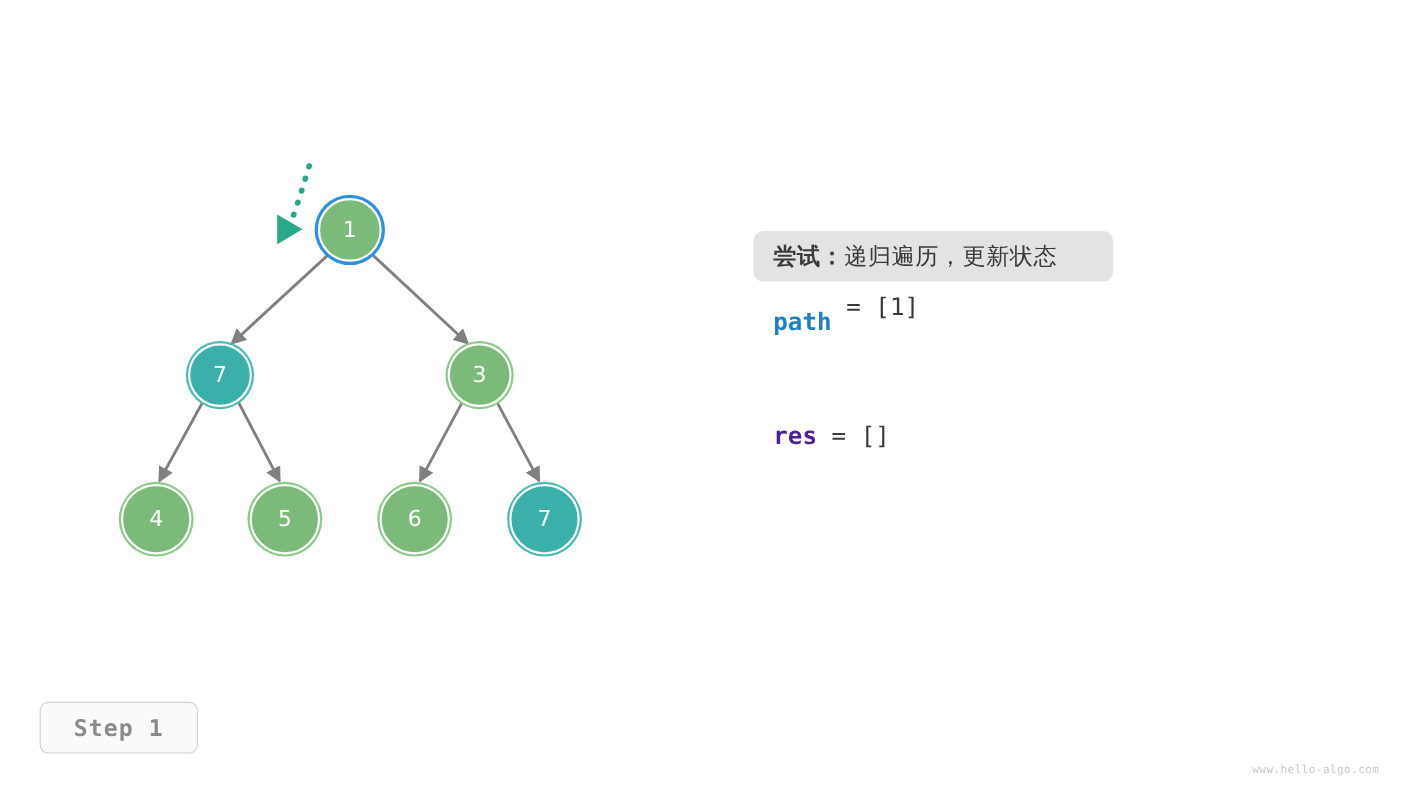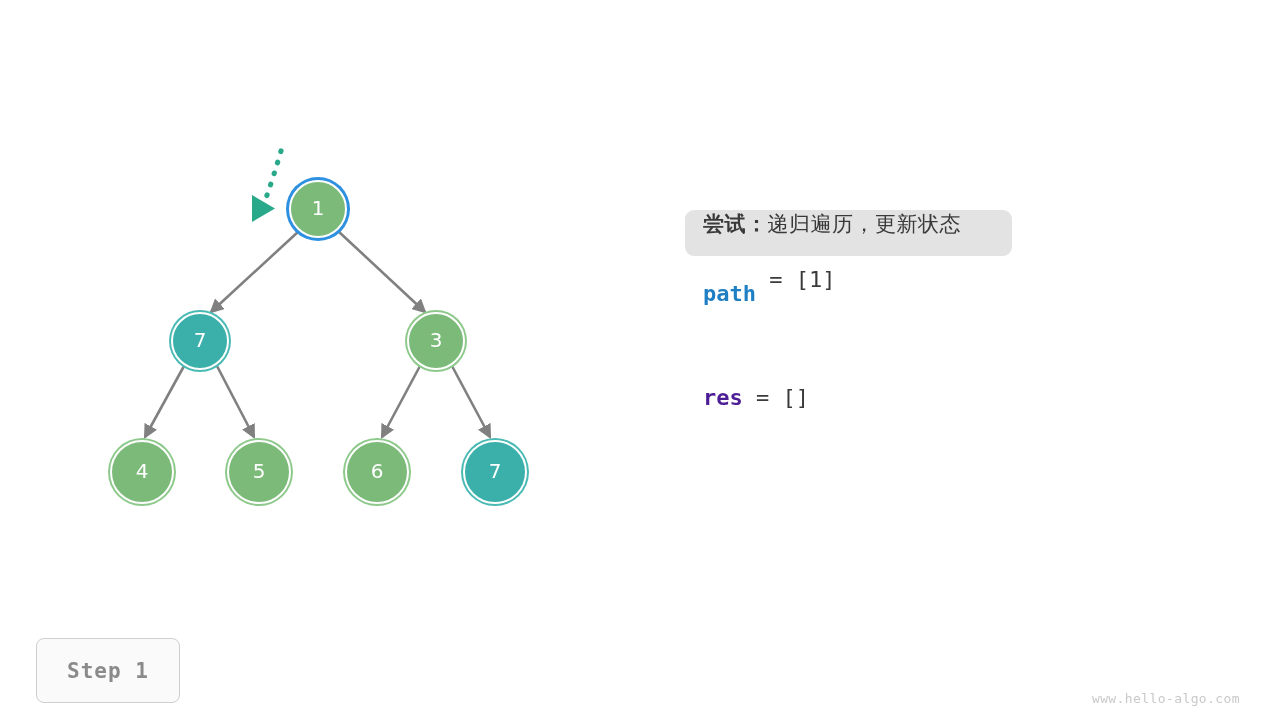--- a/index.html
+++ b/index.html
@@ -50,20 +50,21 @@
   .panel {
     position: absolute;
     left: 685px;
     top: 210px;
     width: 520px;
   }
   .txt-row {
     position: relative;
     height: 46px;
     display: flex;
+    align-items: center;
     padding-left: 18px;
     box-sizing: border-box;
   }
   .txt-row.hl {
     background: #e3e3e3;
     border-radius: 9px;
     width: 327px;
   }
   .cn {
     font-family: "DejaVu Sans", "Liberation Sans", sans-serif;
@@ -90,42 +91,42 @@
   .code-plain { color: #3a3a3a; }
 
   .spacer { height: 72px; }
 
   
   .step-badge {
     position: absolute;
     left: 36px;
     top: 638px;
     width: 144px;
-    height: 65px;
+    height: 47px;
     box-sizing: border-box;
     border: 1px solid #cfcfcf;
     border-radius: 8px;
     background: #fafafa;
     display: flex;
     align-items: center;
     justify-content: center;
     font-family: "DejaVu Sans Mono", "Liberation Mono", monospace;
     font-size: 21px;
     font-weight: 700;
     color: #8a8a8a;
     letter-spacing: 1px;
   }
 
   
   .watermark {
     position: absolute;
-    right: 40px;
+    right: 26px;
     bottom: 14px;
     font-family: "DejaVu Sans Mono", "Liberation Mono", monospace;
-    font-size: 13px;
+    font-size: 10px;
     color: #c9c9c9;
     letter-spacing: 0.4px;
   }
 </style>
 </head>
 <body>
 
 <svg id="canvas" viewBox="0 0 1280 720" xmlns="http://www.w3.org/2000/svg">
   <defs>
     <marker id="arrowGray" viewBox="0 0 10 10" refX="8.5" refY="5" markerWidth="5.5" markerHeight="5.5" orient="auto-start-reverse">

